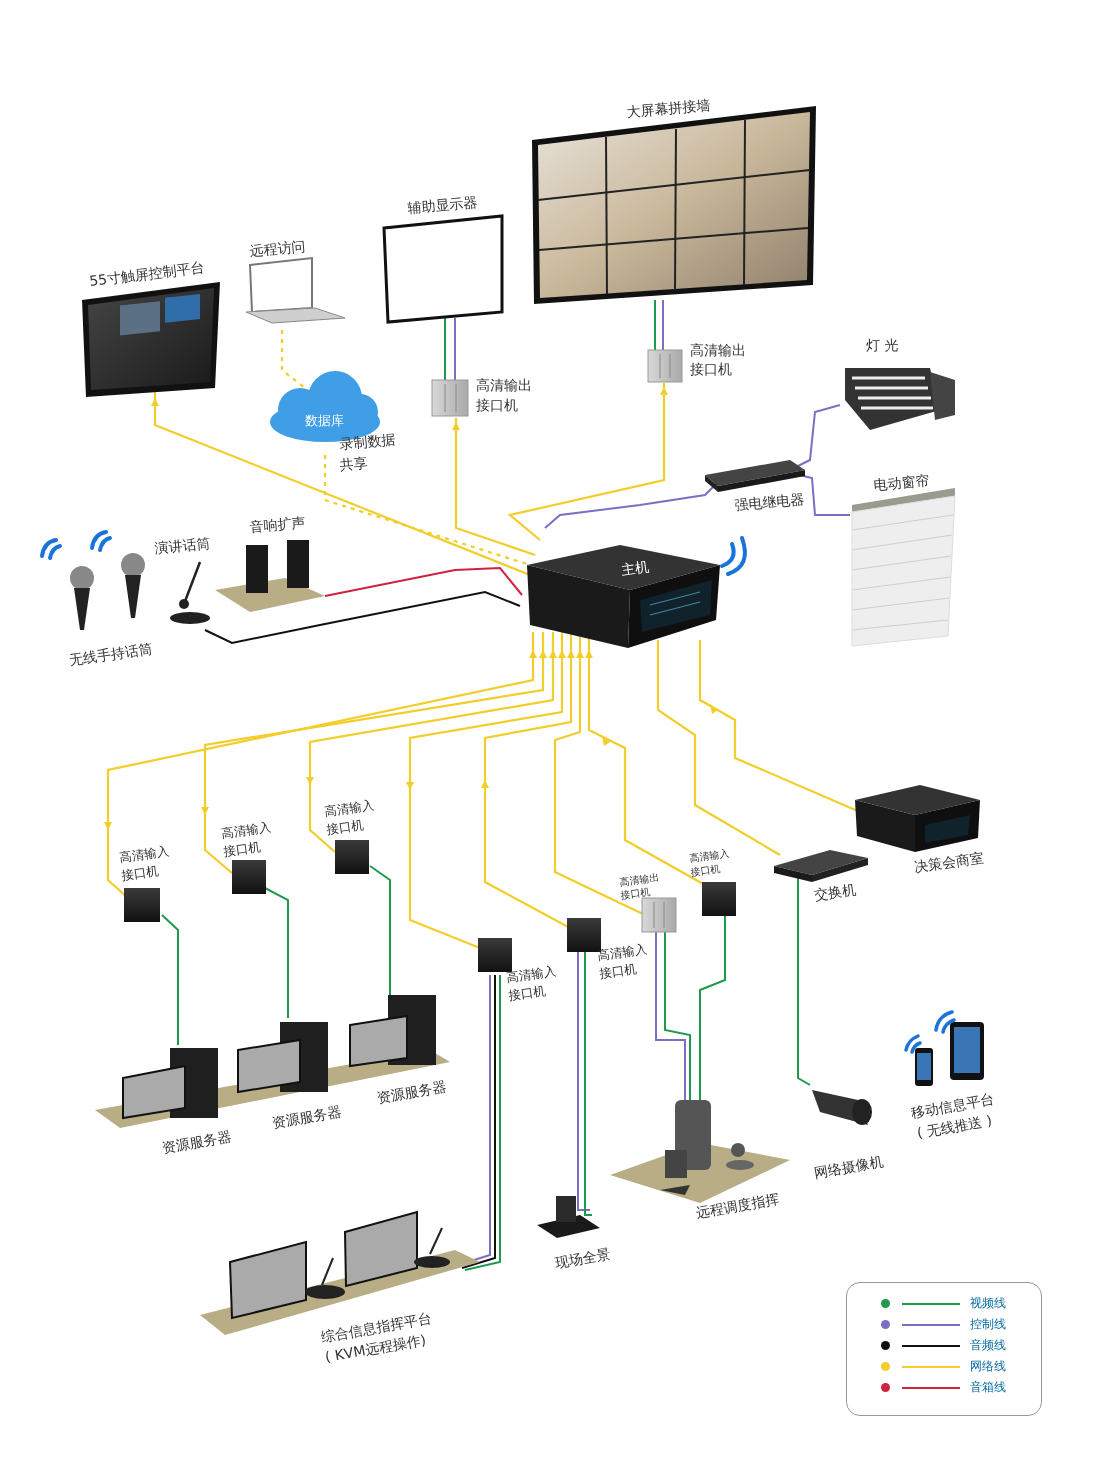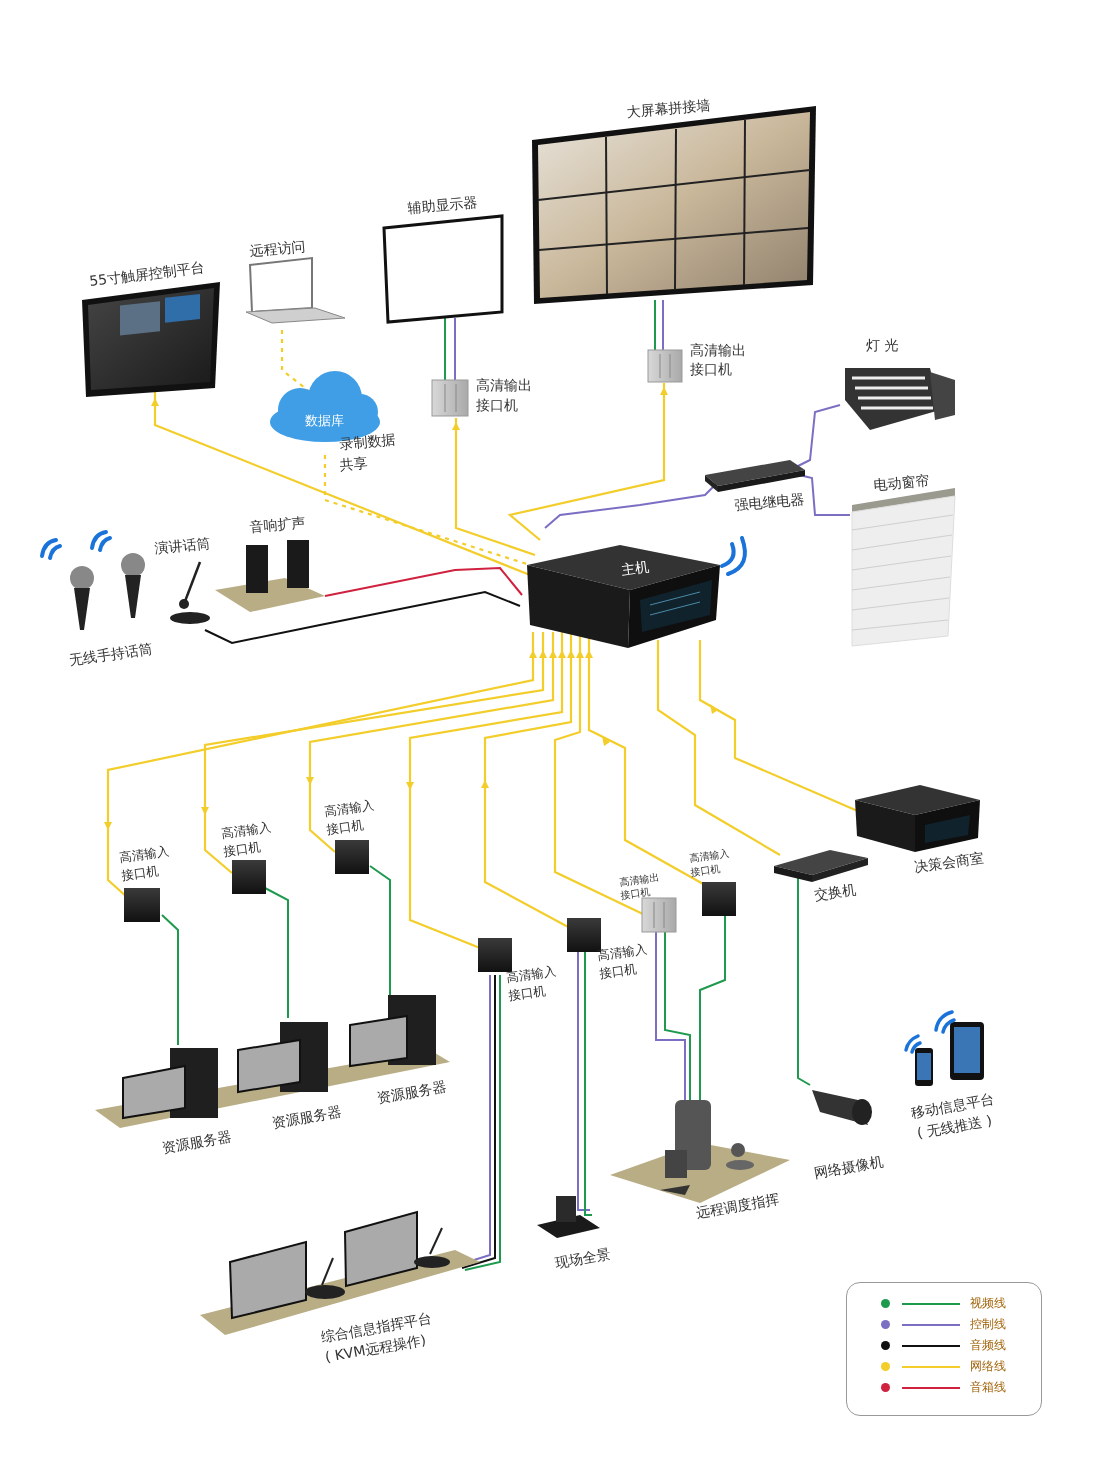--- a/index.html
+++ b/index.html
@@ -5,21 +5,21 @@
   html,body{margin:0;padding:0;background:#ffffff;}
   body{width:1100px;height:1463px;position:relative;overflow:hidden;font-family:"DejaVu Sans",sans-serif;color:#333;}
   #diagram{position:absolute;left:0;top:0;width:1100px;height:1463px;}
   .lbl{font-size:14px;fill:#333;}
   .lbl-sm{font-size:10px;fill:#333;}
   .lbl-md{font-size:12.5px;fill:#333;}
   .legend{position:absolute;left:846px;top:1282px;width:196px;height:134px;border:1.5px solid #999;border-radius:14px;background:#fff;box-sizing:border-box;padding:10px 0 0 34px;}
   .legend-row{display:flex;align-items:center;height:21px;}
   .legend-dot{width:9px;height:9px;border-radius:50%;margin-right:12px;}
   .legend-line{width:58px;height:2px;margin-right:10px;}
-  .legend-label{font-size:12px;color:#a16207;}
+  .legend-label{font-size:12px;color:#0369a1;}
 </style>
 </head>
 <body>
 
 <svg id="diagram" viewBox="0 0 1100 1463" xmlns="http://www.w3.org/2000/svg">
   <defs>
     <linearGradient id="wallGrad" x1="0" y1="0" x2="1" y2="1">
       <stop offset="0" stop-color="#e8e4dc"></stop>
       <stop offset="0.5" stop-color="#c9b79a"></stop>
       <stop offset="1" stop-color="#8f806c"></stop>

